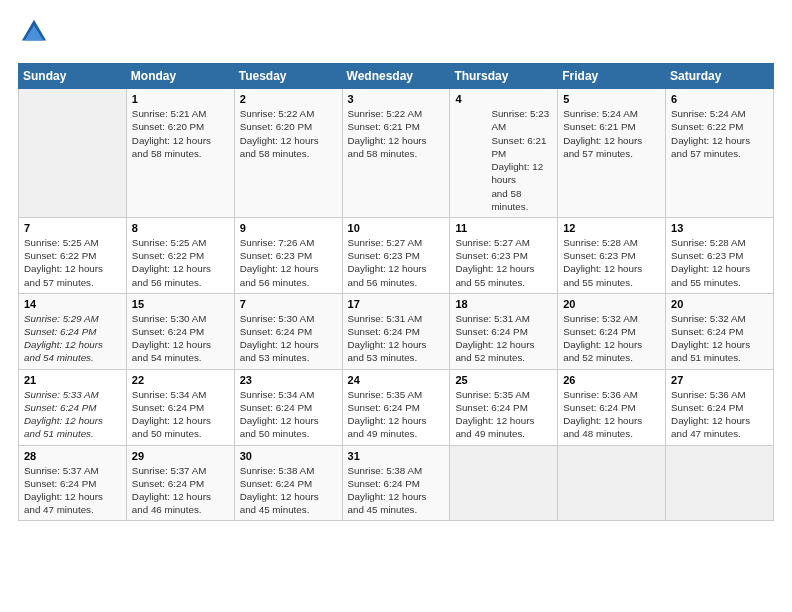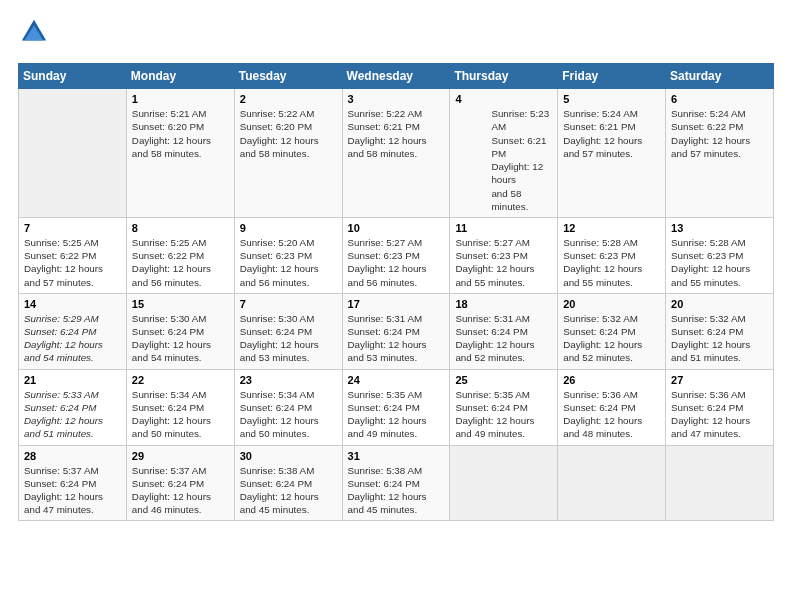--- a/index.html
+++ b/index.html
@@ -181,21 +181,21 @@
           </td>
           <td>
             <span class="day-number">8</span>
             <div class="day-info" style="white-space: pre-line;">Sunrise: 5:25 AM
 Sunset: 6:22 PM
 Daylight: 12 hours
 and 56 minutes.</div>
           </td>
           <td>
             <span class="day-number">9</span>
-            <div class="day-info" style="white-space: pre-line;">Sunrise: 5:20 AM
+            <div class="day-info" style="white-space: pre-line;">Sunrise: 7:26 AM
 Sunset: 6:23 PM
 Daylight: 12 hours
 and 56 minutes.</div>
           </td>
           <td>
             <span class="day-number">10</span>
             <div class="day-info" style="white-space: pre-line;">Sunrise: 5:27 AM
 Sunset: 6:23 PM
 Daylight: 12 hours
 and 56 minutes.</div>

